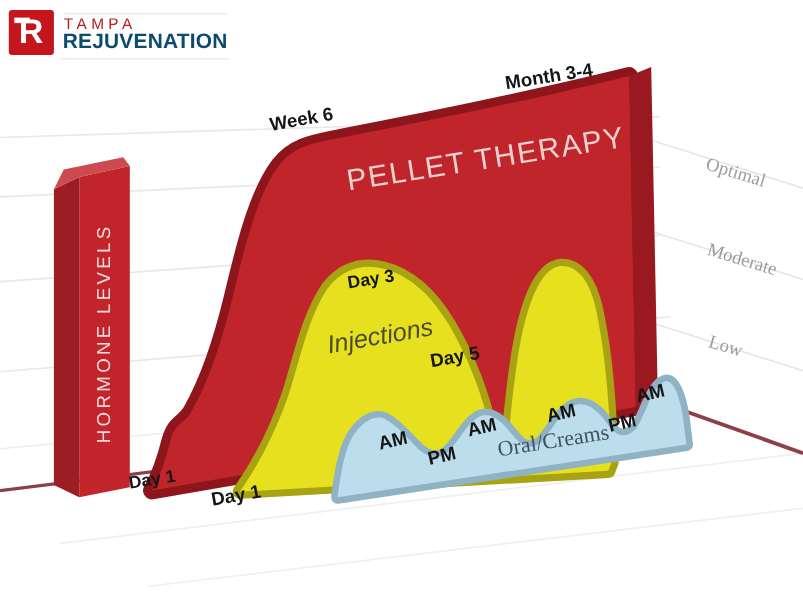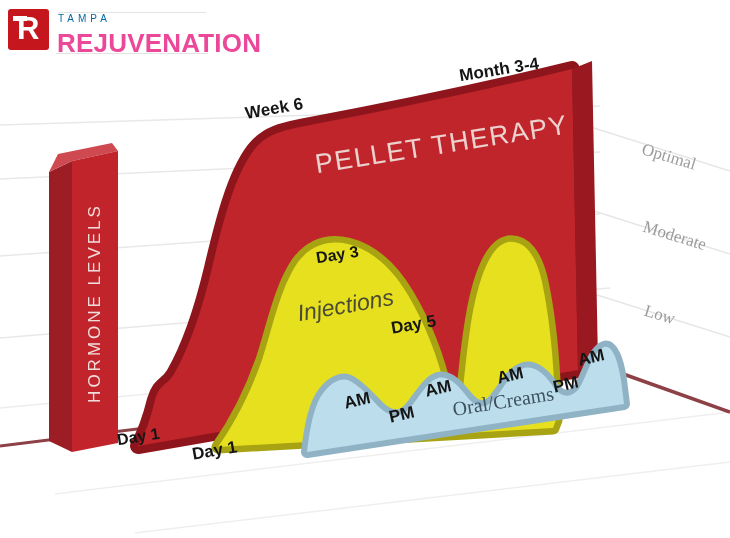--- a/index.html
+++ b/index.html
@@ -8,22 +8,22 @@
   .chart-svg{position:absolute;left:0;top:0;}
 
   
   .logo{position:absolute;left:8px;top:9px;width:220px;height:48px;}
   .logo-square{position:absolute;left:0;top:0;width:41px;height:41px;background:#c4161c;border-radius:3px;}
   .logo-tbar{position:absolute;left:5px;top:7px;width:14px;height:5px;background:#ffffff;}
   .logo-r{position:absolute;left:9px;top:2px;color:#ffffff;font-size:31px;font-weight:bold;
           font-family:"Liberation Sans",sans-serif;}
   .logo-rule-top{position:absolute;left:50px;top:3px;width:148px;height:1px;background:#e3e3e3;}
   .logo-rule-bottom{position:absolute;left:48px;top:44px;width:152px;height:1px;background:#e3e3e3;}
-  .logo-top{position:absolute;left:50px;top:4px;font-size:10px;color:#0369a1;letter-spacing:4px;}
-  .logo-bottom{position:absolute;left:49px;top:19px;font-size:26px;color:#ec4899;font-weight:bold;letter-spacing:0.2px;}
+  .logo-top{position:absolute;left:50px;top:4px;font-size:14px;color:#b91c1c;letter-spacing:4px;}
+  .logo-bottom{position:absolute;left:49px;top:19px;font-size:19px;color:#0c4a6e;font-weight:bold;letter-spacing:0.2px;}
 
   
   .lbl{position:absolute;white-space:nowrap;font-weight:bold;color:#151515;
        font-family:"Liberation Sans",sans-serif;}
   .lbl-week6{left:245px;top:99px;font-size:17px;transform:rotate(-10deg);}
   .lbl-month34{left:459px;top:60px;font-size:17px;transform:rotate(-9deg);}
   .lbl-day1-pellet{left:117px;top:428px;font-size:16px;transform:rotate(-9deg);}
   .lbl-day1-inj{left:192px;top:441px;font-size:17px;transform:rotate(-10deg);}
   .lbl-day3{left:316px;top:246px;font-size:16px;transform:rotate(-9deg);}
   .lbl-day5{left:391px;top:315px;font-size:17px;transform:rotate(-10deg);}

